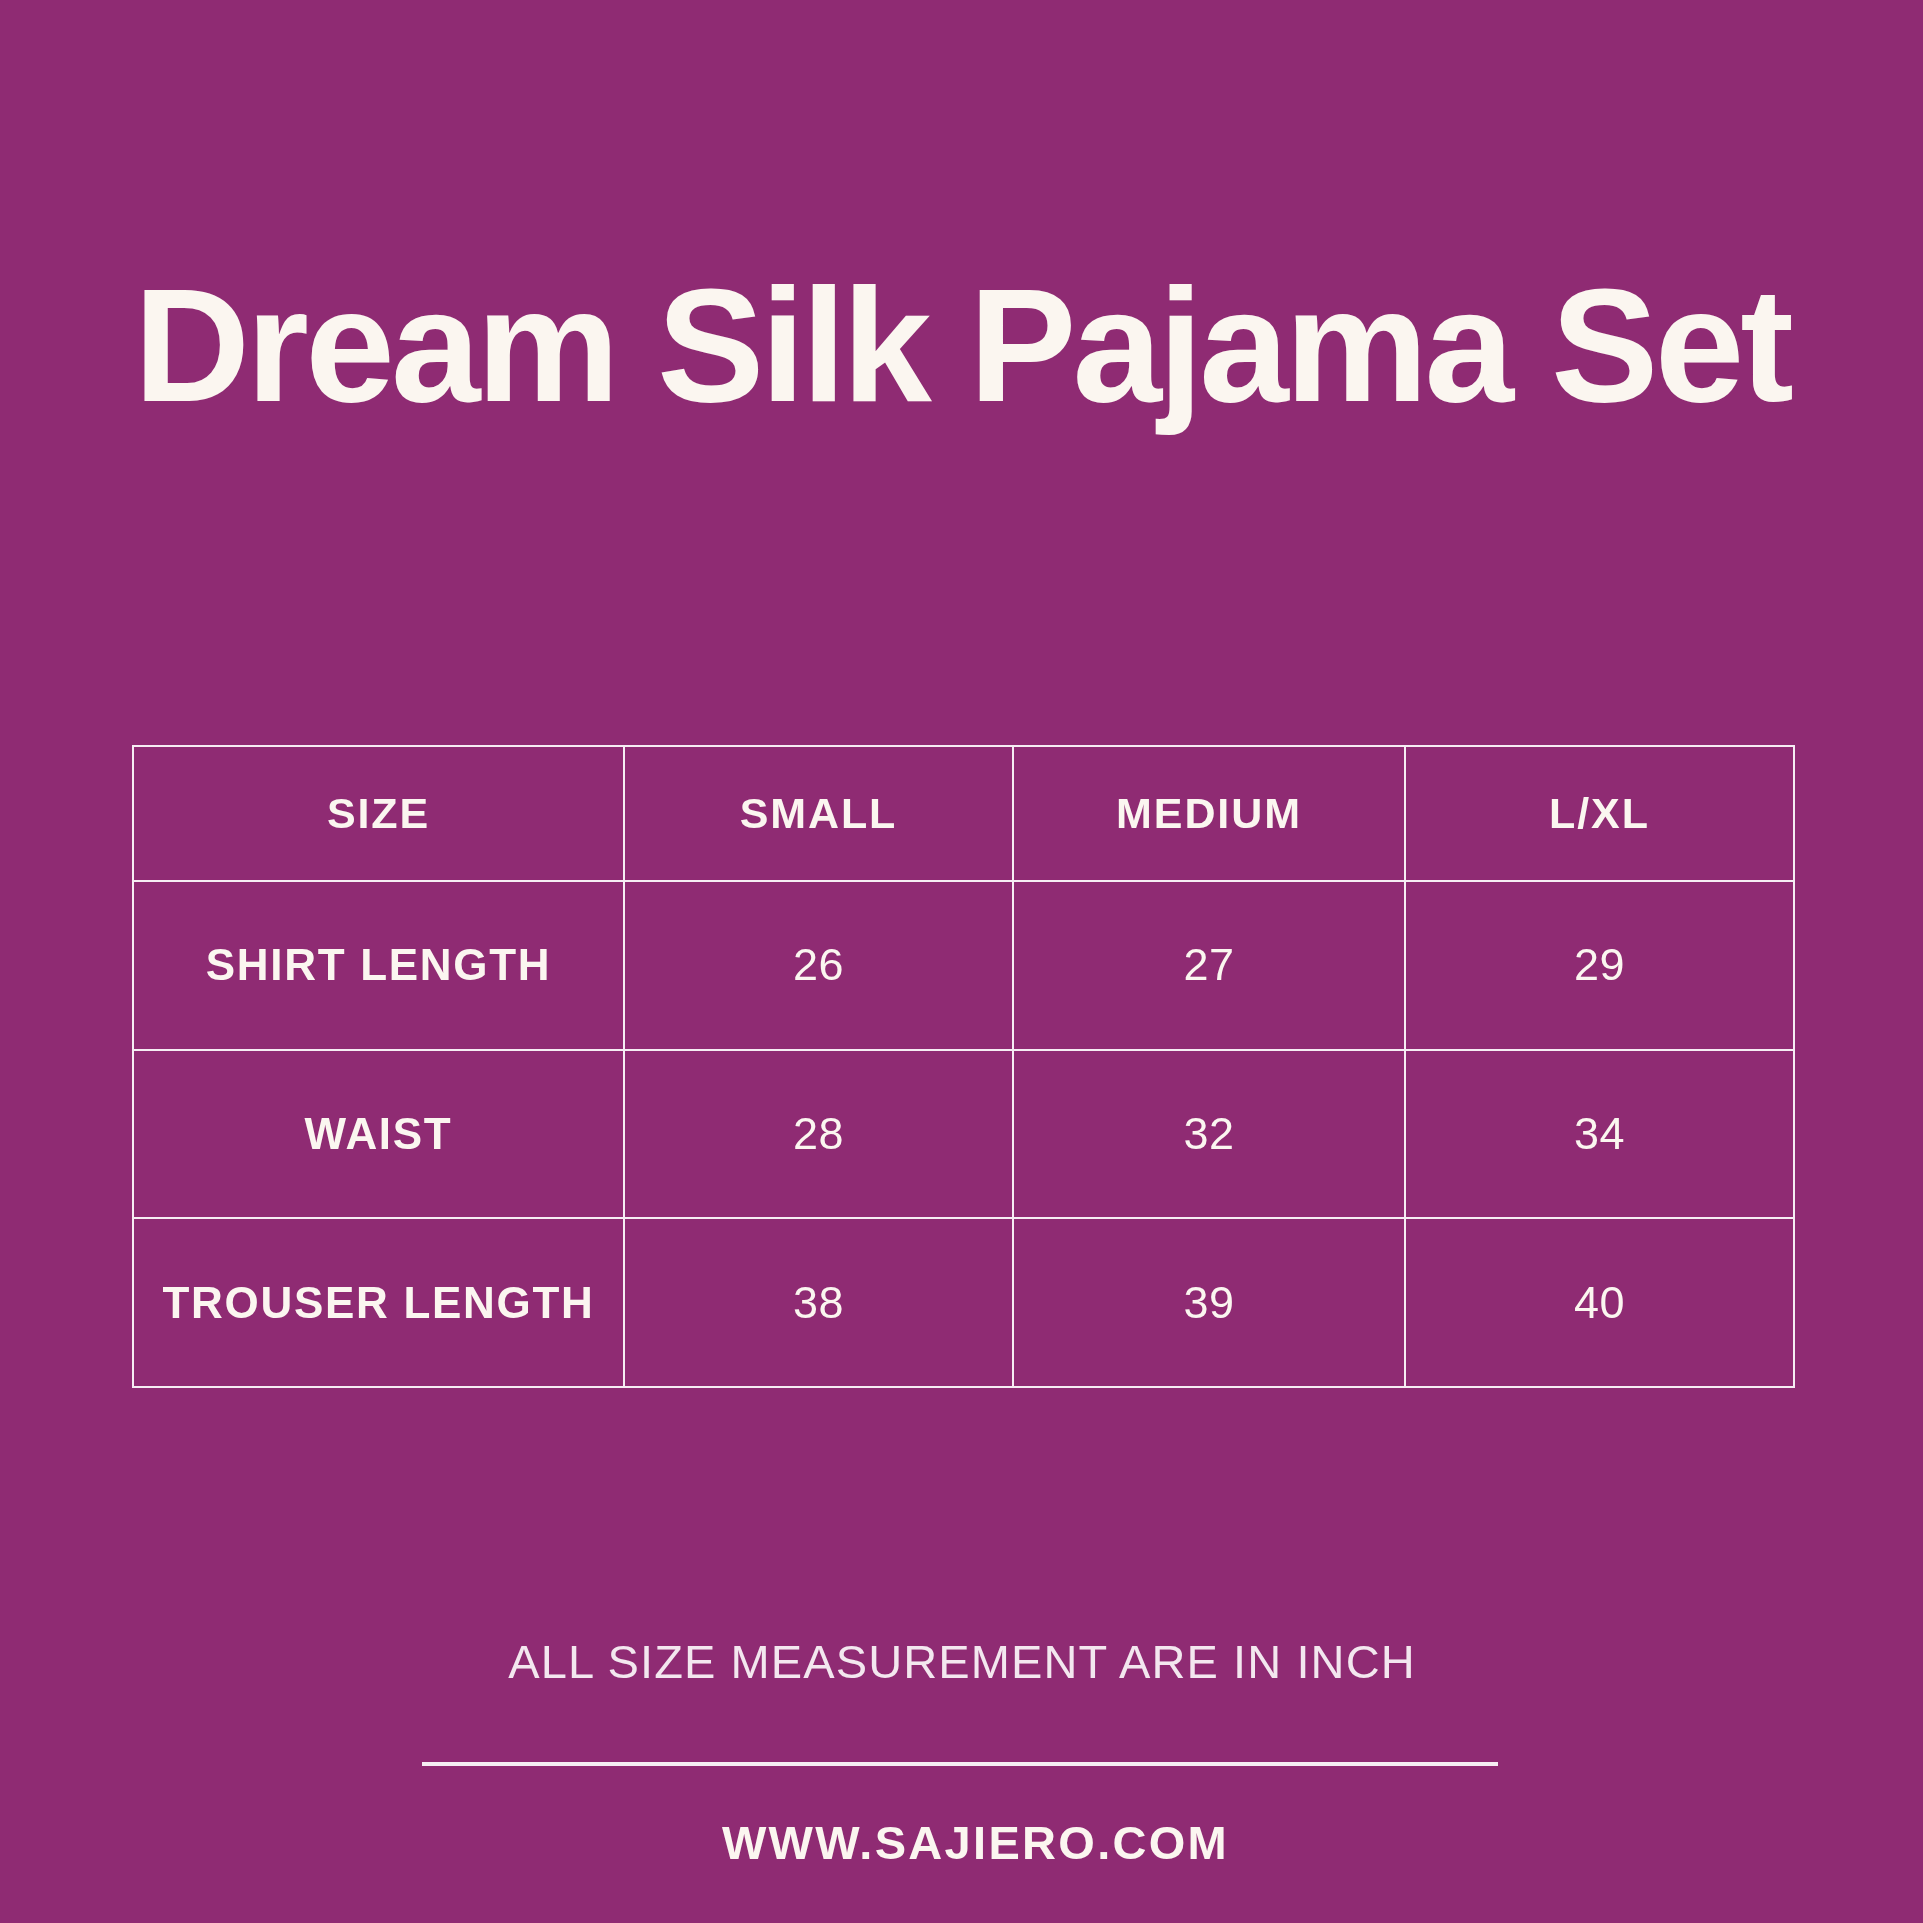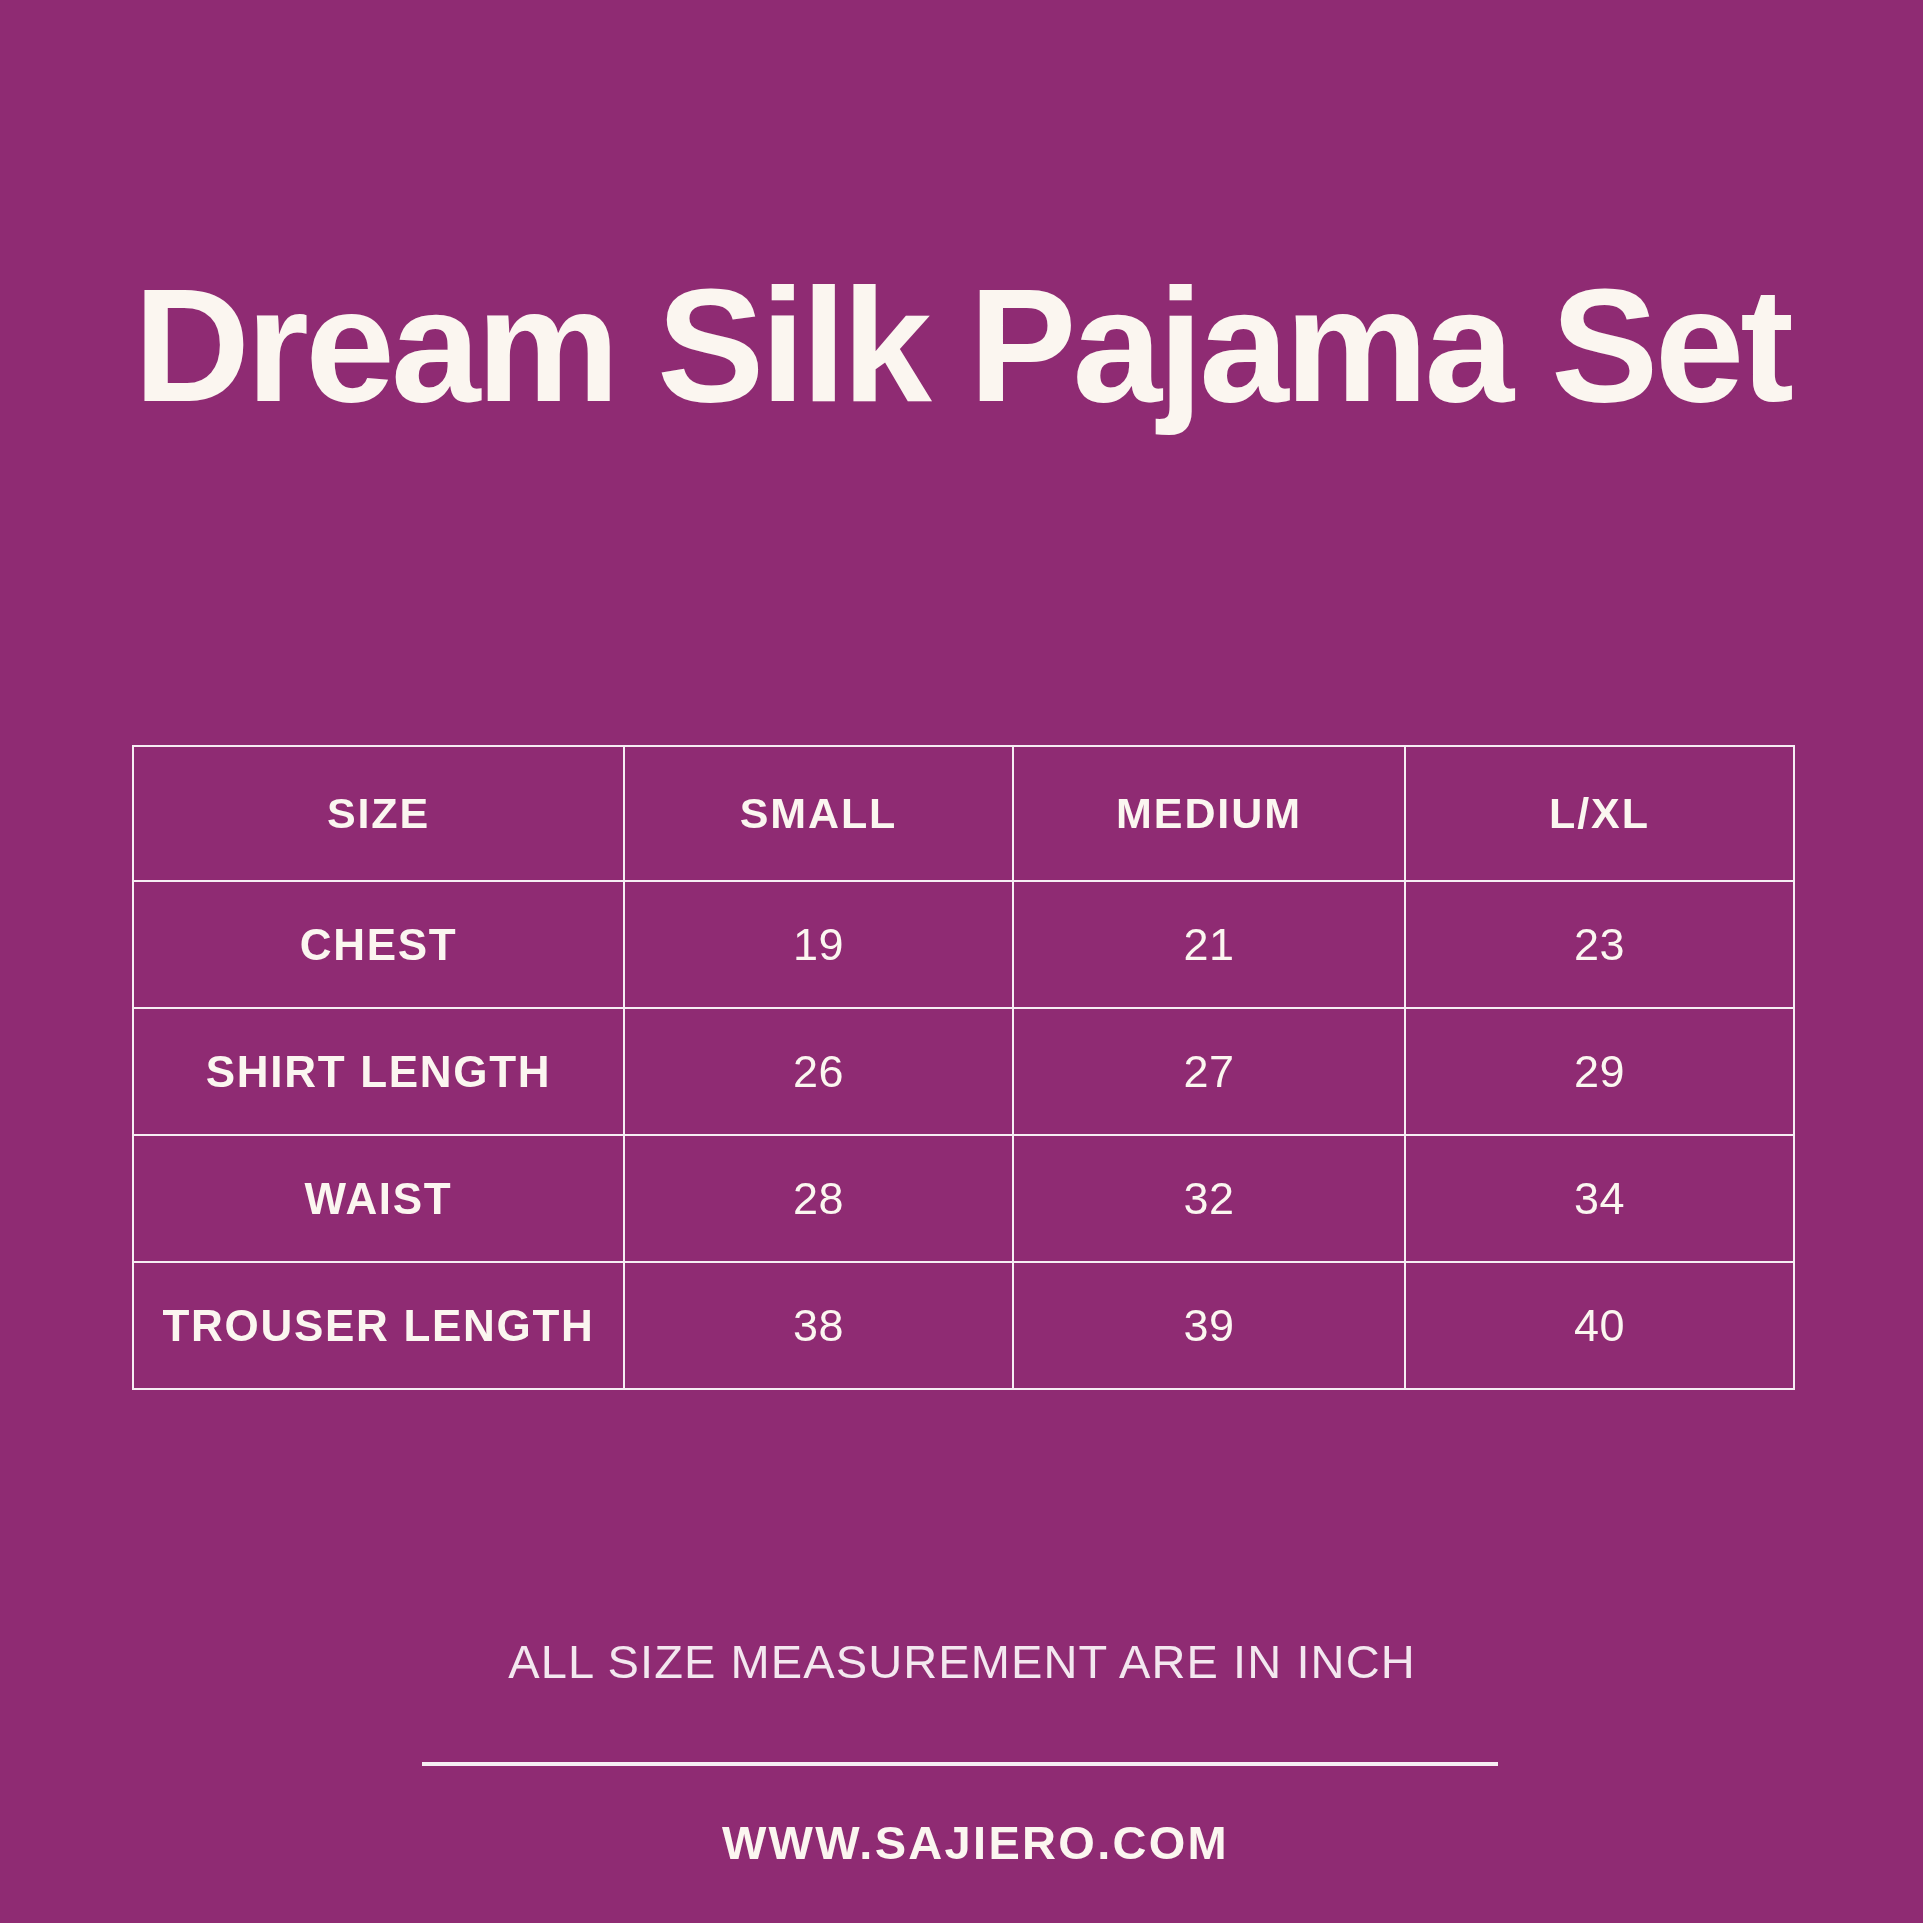--- a/index.html
+++ b/index.html
@@ -142,26 +142,20 @@
       <thead>
         <tr class="head-row">
           <th class="head-cell">SIZE</th>
           <th class="head-cell">SMALL</th>
           <th class="head-cell">MEDIUM</th>
           <th class="head-cell">L/XL</th>
         </tr>
       </thead>
       <tbody>
         <tr class="data-row">
-          <td class="row-label">CHEST</td>
-          <td class="value-cell">19</td>
-          <td class="value-cell">21</td>
-          <td class="value-cell">23</td>
-        </tr>
-        <tr class="data-row">
           <td class="row-label">SHIRT LENGTH</td>
           <td class="value-cell">26</td>
           <td class="value-cell">27</td>
           <td class="value-cell">29</td>
         </tr>
         <tr class="data-row">
           <td class="row-label">WAIST</td>
           <td class="value-cell">28</td>
           <td class="value-cell">32</td>
           <td class="value-cell">34</td>

